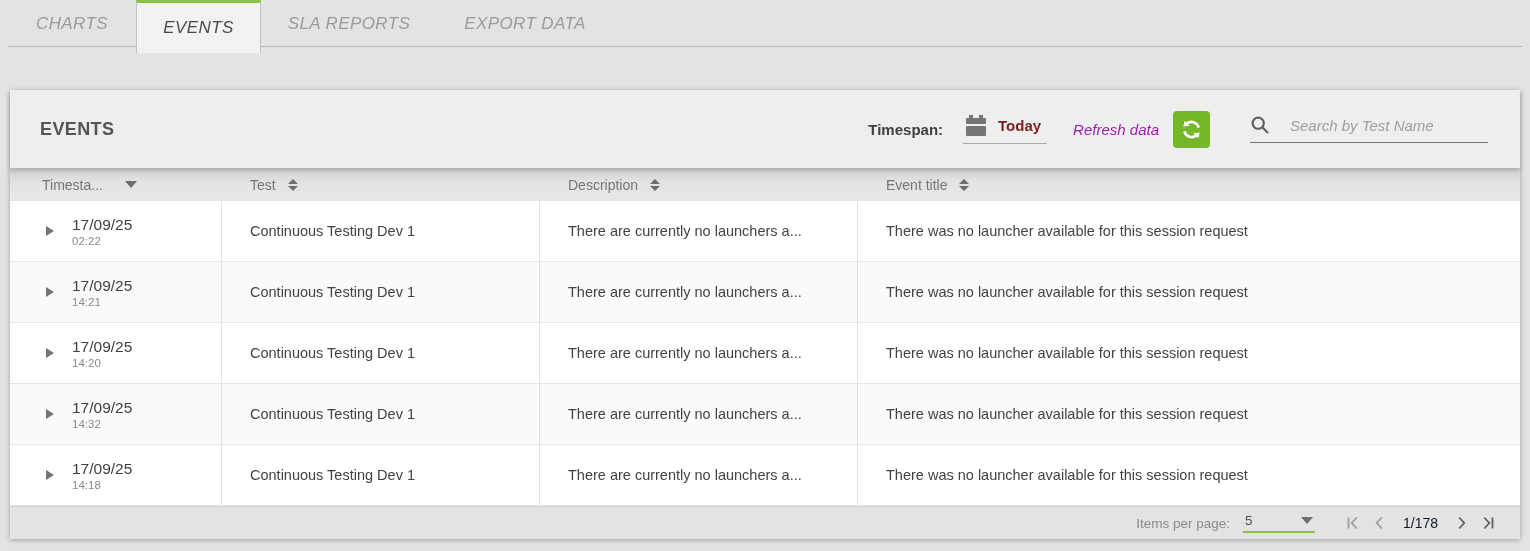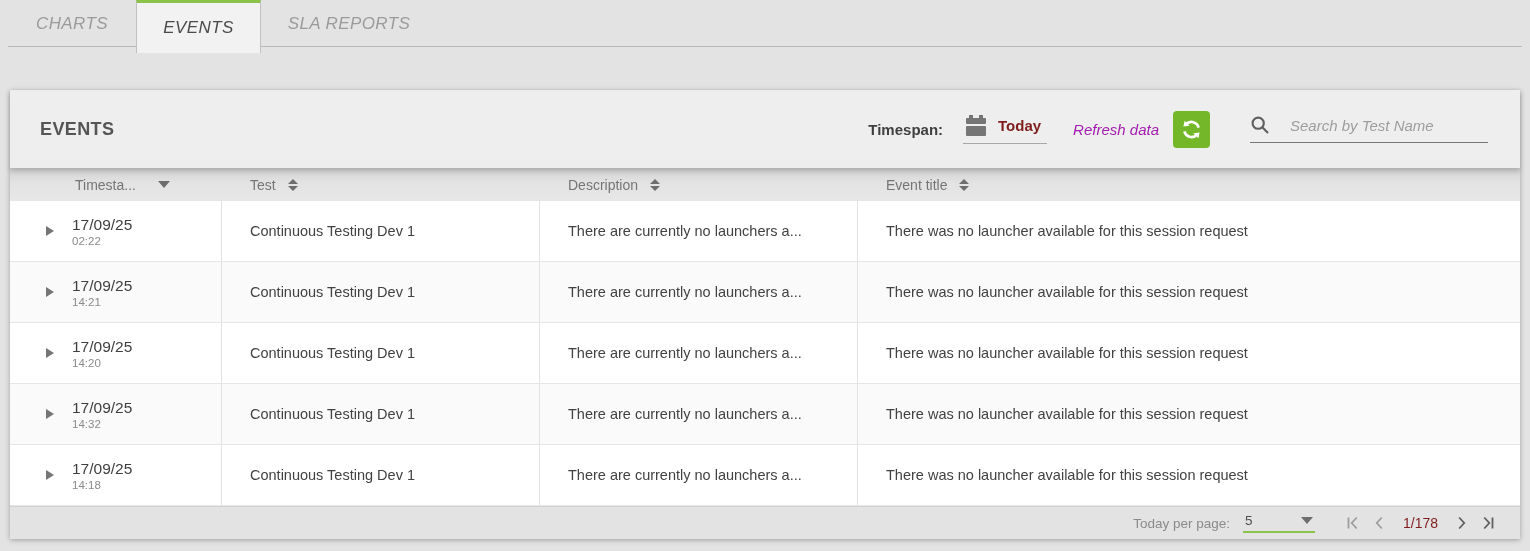--- a/index.html
+++ b/index.html
@@ -92,21 +92,21 @@
   .thead {
     display:grid;
     grid-template-columns:212px 318px 318px 1fr;
     height:33px; align-items:center;
     background:linear-gradient(to bottom, #d2d2d2 0%, #e3e3e3 45%, #e7e7e7 100%);
     color:#757575; font-size:14px;
     position:relative; z-index:1;
   }
   .th { display:flex; align-items:center; }
   .th-pad { padding-left:28px; }
-  .th-first { padding-left:65px; }
+  .th-first { padding-left:32px; }
   .sort-desc {
     width:0; height:0; margin-left:22px;
     border-left:6px solid transparent; border-right:6px solid transparent;
     border-top:7px solid #6e6e6e;
     cursor:pointer;
   }
   .sort-both { display:flex; flex-direction:column; gap:2px; margin-left:12px; cursor:pointer; }
   .sort-both .up {
     width:0;height:0;
     border-left:5px solid transparent;border-right:5px solid transparent;
@@ -163,29 +163,30 @@
   .ipp-caret {
     width:0;height:0;
     border-left:6px solid transparent;border-right:6px solid transparent;
     border-top:7px solid #6e6e6e;
   }
   .pager { display:flex; align-items:center; margin-left:26px; }
   .pager-btn {
     width:26px; height:26px; display:flex; align-items:center; justify-content:center;
     cursor:pointer; background:none; border:none;
   }
-  .page-indicator { margin:8px 10px; color:#7f1d1d; font-size:14px; }
+  .page-indicator { margin:8px 10px; color:#0f172a; font-size:14px; }
 </style>
 </head>
 <body>
 
 <div class="tabbar">
   <div class="tab tab-charts">CHARTS</div>
   <div class="tab tab-events active">EVENTS</div>
   <div class="tab tab-sla">SLA REPORTS</div>
+  <div class="tab tab-export">EXPORT DATA</div>
 </div>
 
 <div class="page-gap"></div>
 
 <div class="panel">
 
   <div class="panel-header">
     <div class="panel-title">EVENTS</div>
 
     <div class="controls">
@@ -319,21 +320,21 @@
         </span>
       </div>
       <div class="cell">Continuous Testing Dev 1</div>
       <div class="cell">There are currently no launchers a...</div>
       <div class="cell">There was no launcher available for this session request</div>
     </div>
 
   </div>
 
   <div class="tfoot">
-    <span class="ipp-label">Today per page:</span>
+    <span class="ipp-label">Items per page:</span>
 
     <div class="ipp-select">
       <span class="ipp-value">5</span>
       <span class="ipp-caret"></span>
     </div>
 
     <div class="pager">
       <button class="pager-btn">
         <svg width="22" height="22" viewBox="0 0 24 24" fill="none">
           <line x1="6" y1="6" x2="6" y2="18" stroke="#9e9e9e" stroke-width="2"></line>

